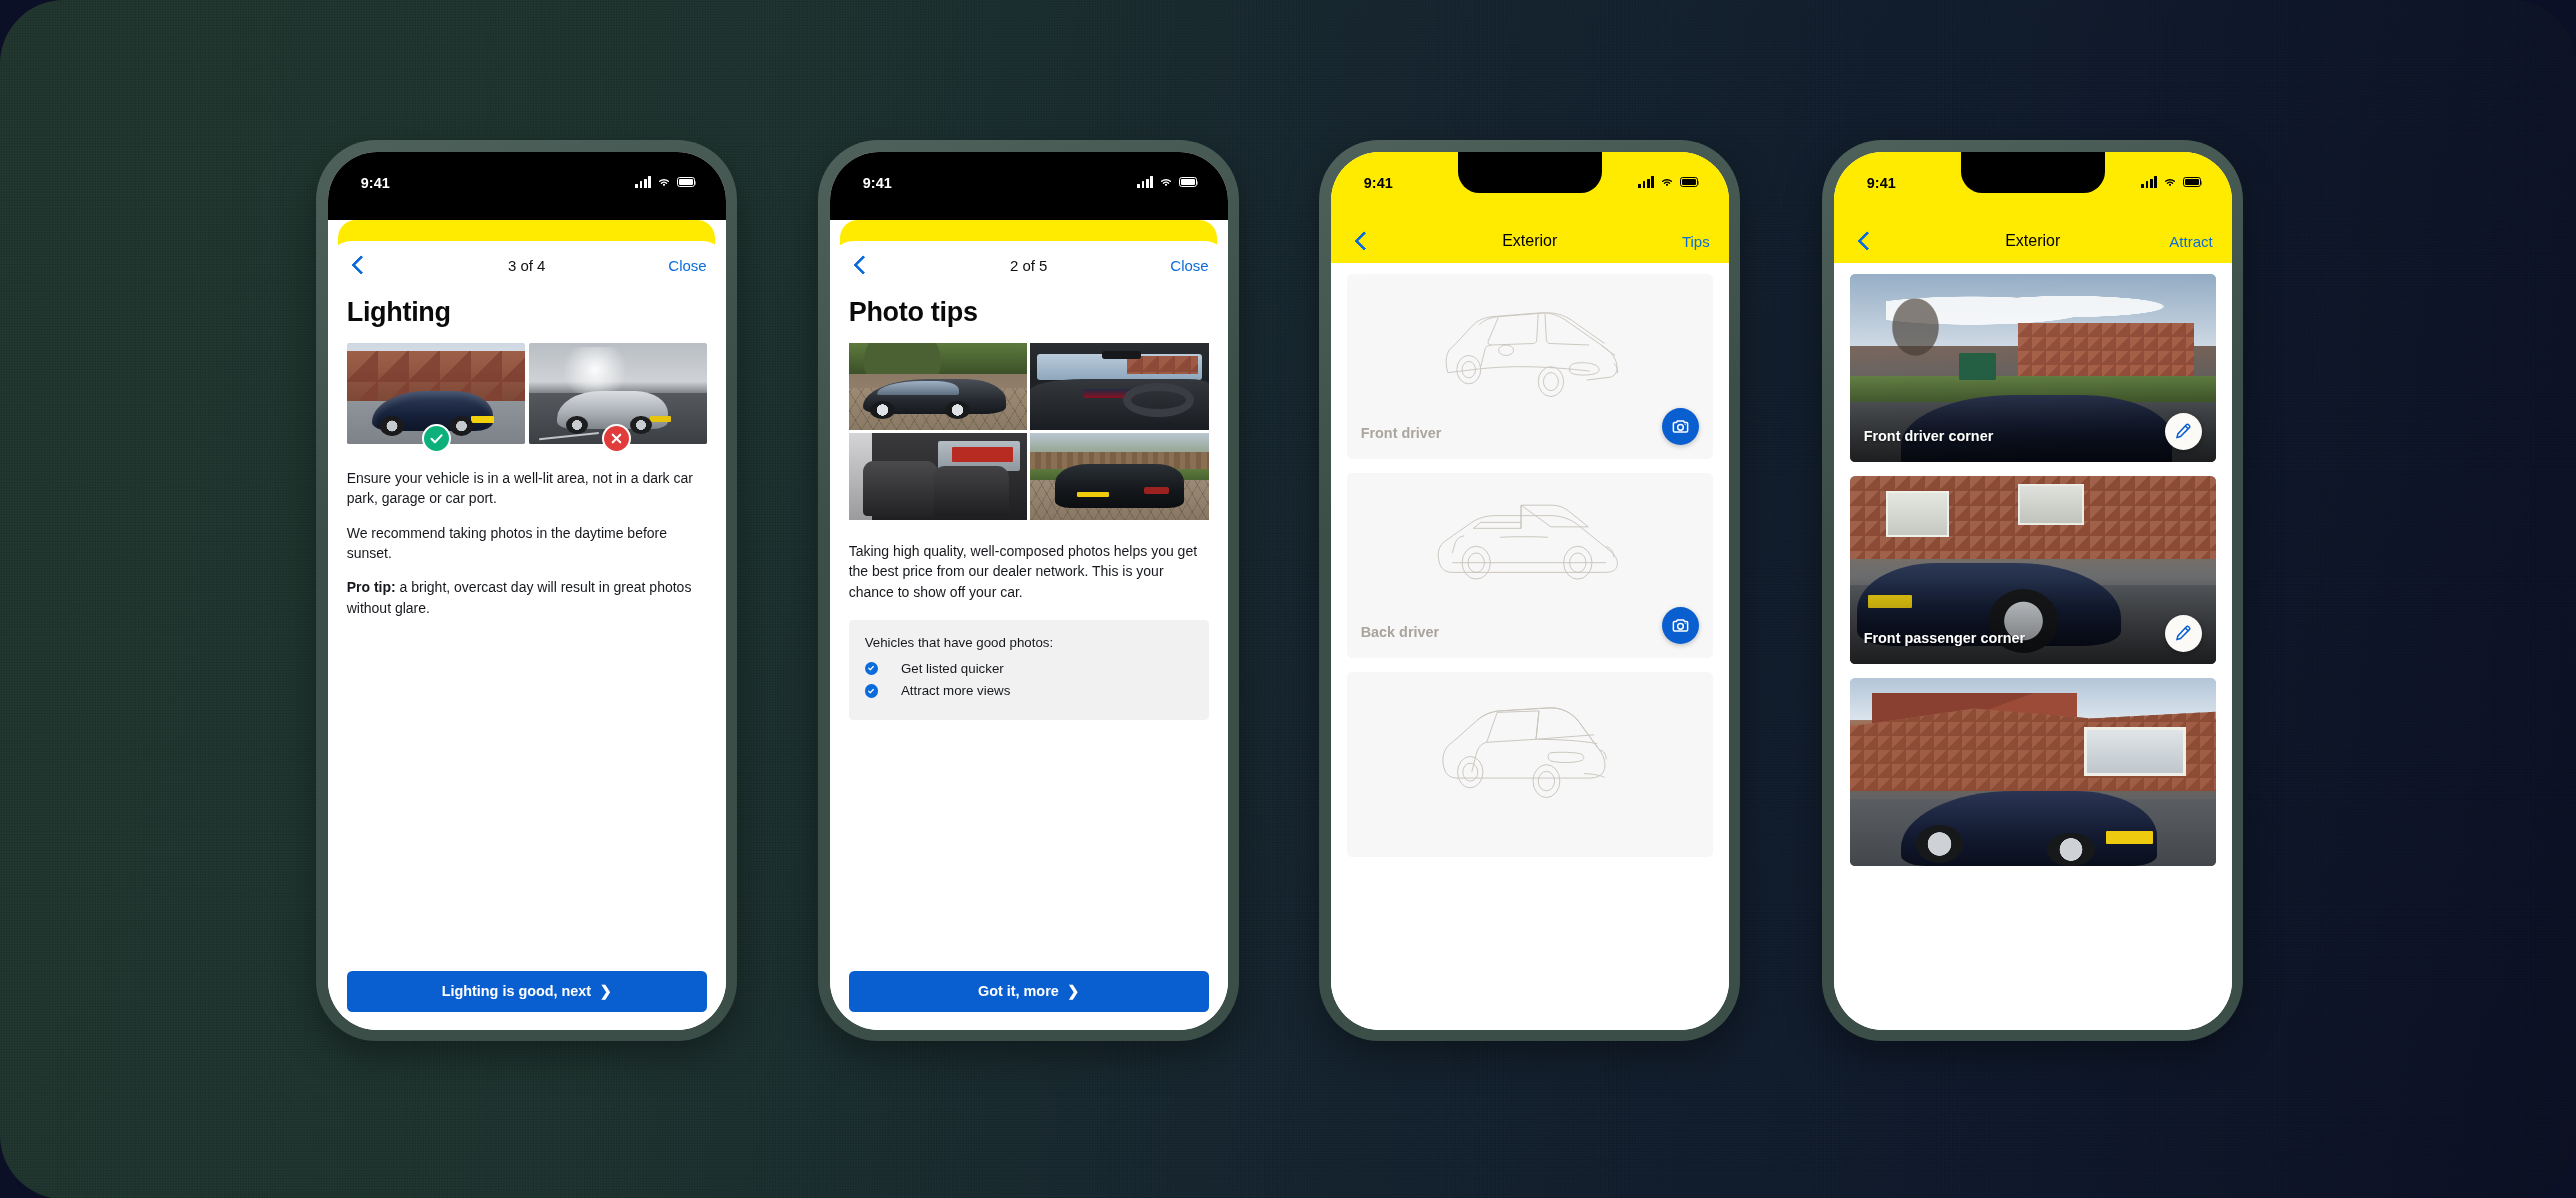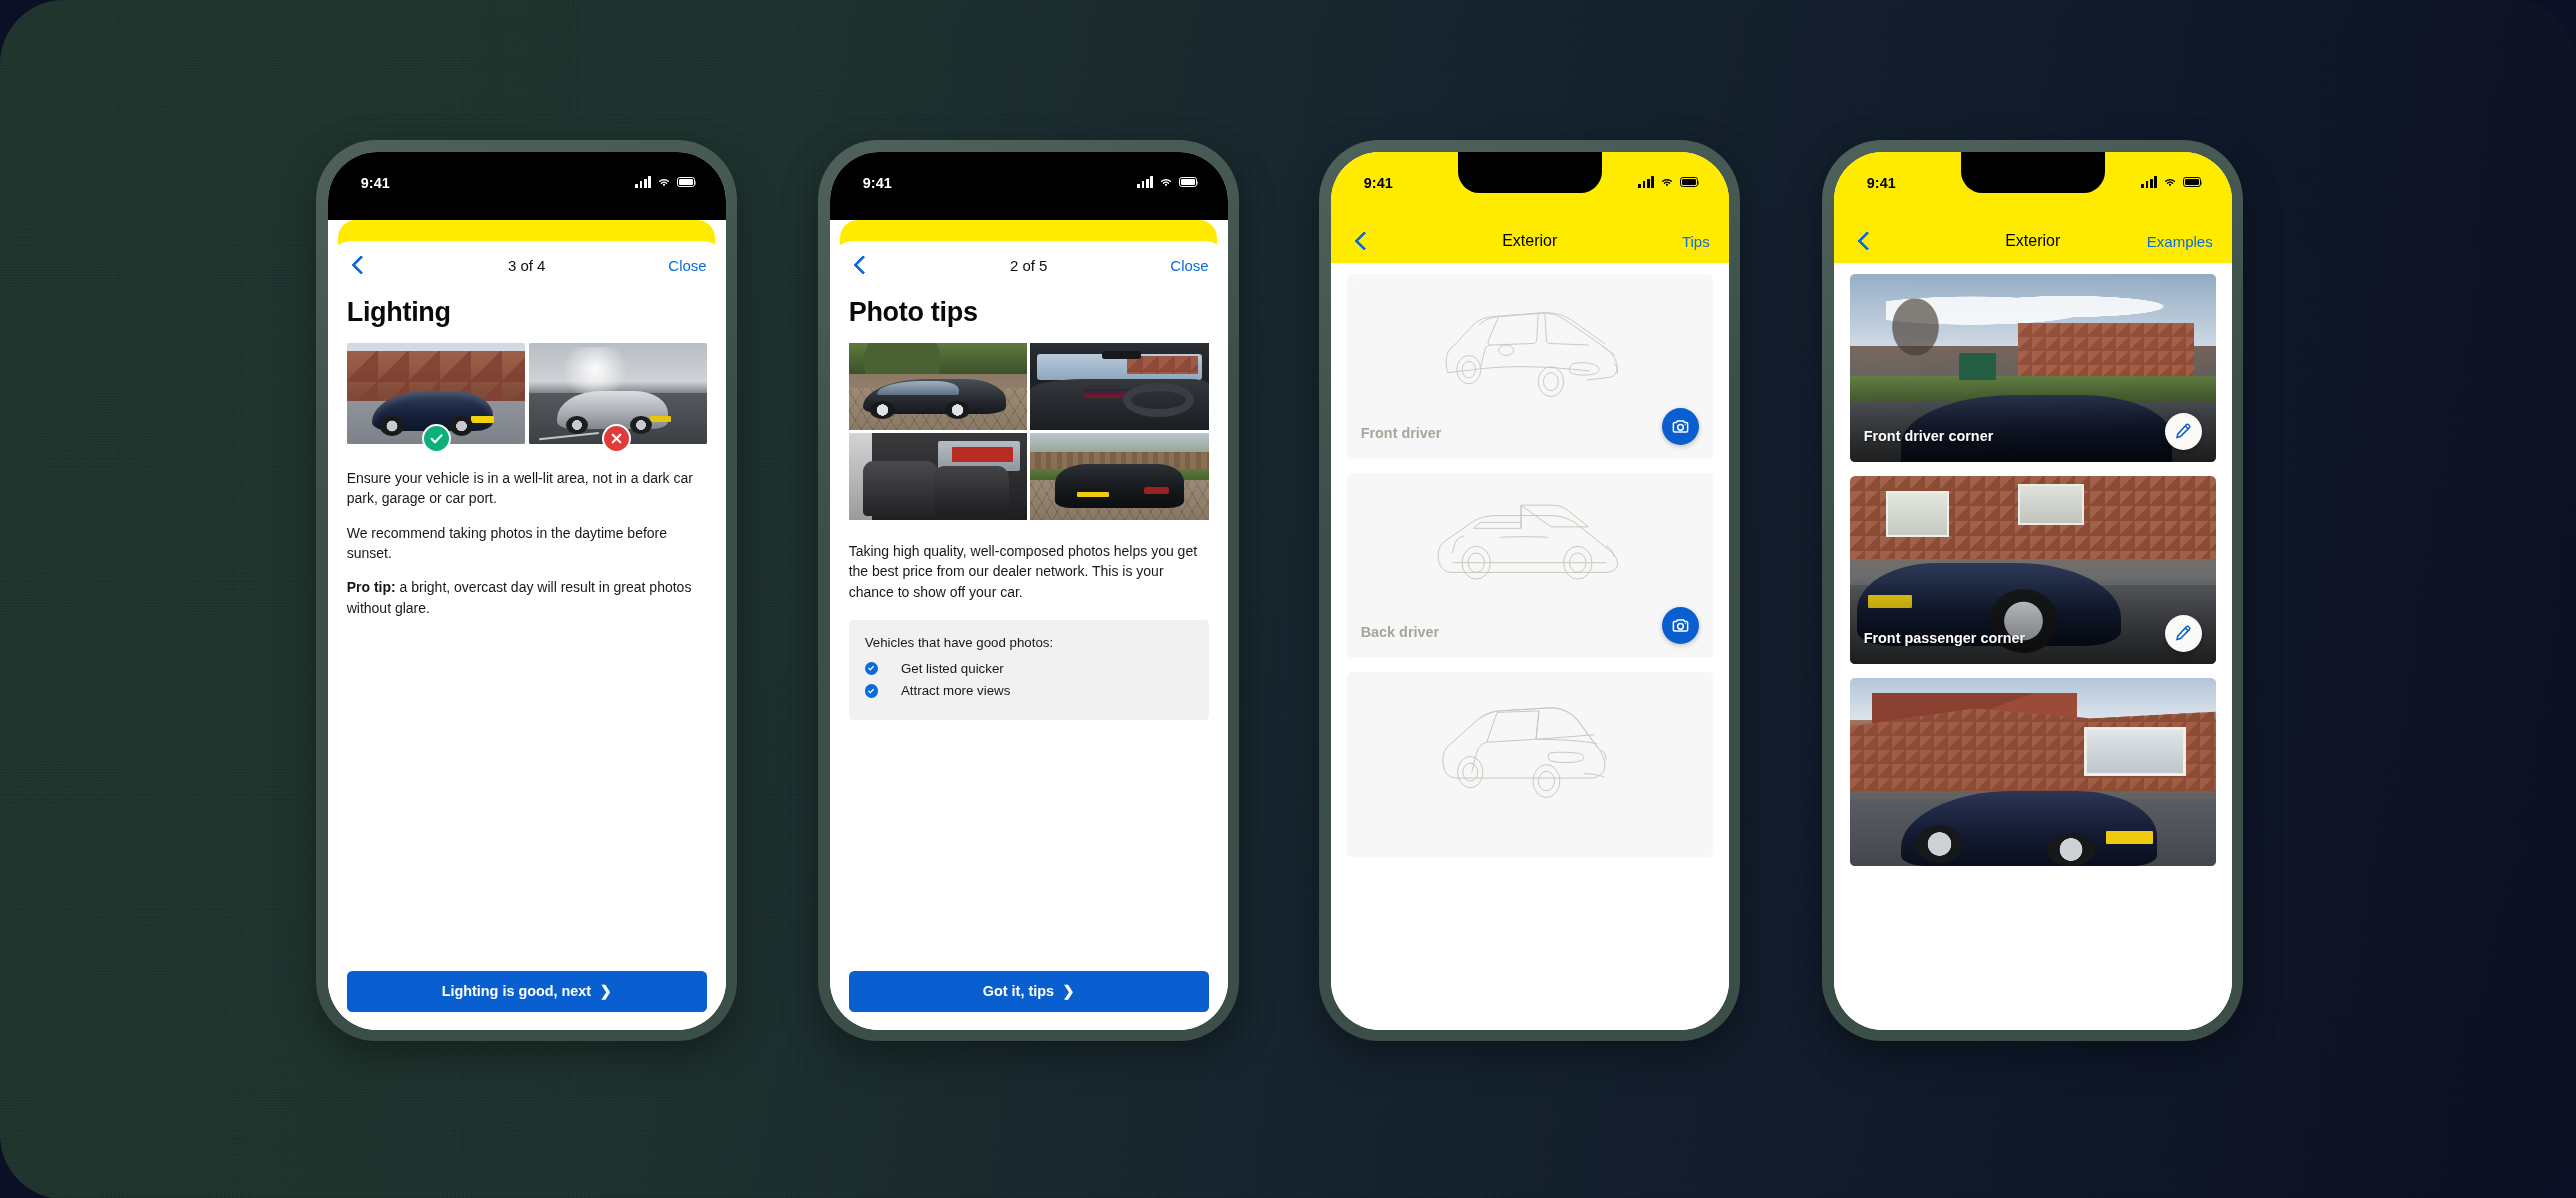--- a/index.html
+++ b/index.html
@@ -621,21 +621,21 @@
                 <svg viewBox="0 0 24 24">
                     <path d="M5 12.5l4.8 4.8L19 7.4" stroke="#fff" stroke-width="3.6" fill="none" stroke-linecap="round" stroke-linejoin="round"></path>
                   </svg>
               </span>
               <span>Attract more views</span>
             </li>
           </ul>
         </div>
 
         <button class="cta">
-          <span>Got it, tips</span>
+          <span>Got it, more</span>
           <span class="arr">❯</span>
         </button>
       </div>
     </div>
   </div>
 
   <div class="phone" id="phone3">
     <div class="screen">
 
       <div class="ynav">
@@ -770,21 +770,21 @@
               <path d="M7.6 10.6a6.6 6.6 0 018.8 0" stroke="currentColor" stroke-width="2.4" fill="none" stroke-linecap="round"></path>
             </svg>
             <span class="batt">
                 <i></i>
               </span>
           </span>
         </div>
         <div class="ynav-row">
           <span class="chev-back"></span>
           <span class="ynav-title">Exterior</span>
-          <span class="ynav-action">Examples</span>
+          <span class="ynav-action">Attract</span>
         </div>
       </div>
       <div class="notch"></div>
 
       <div class="scroll-area">
 
         <div class="pho-card">
           <div class="img img-ex1">
             <div class="sky"></div>
               <div class="cloud"></div>

